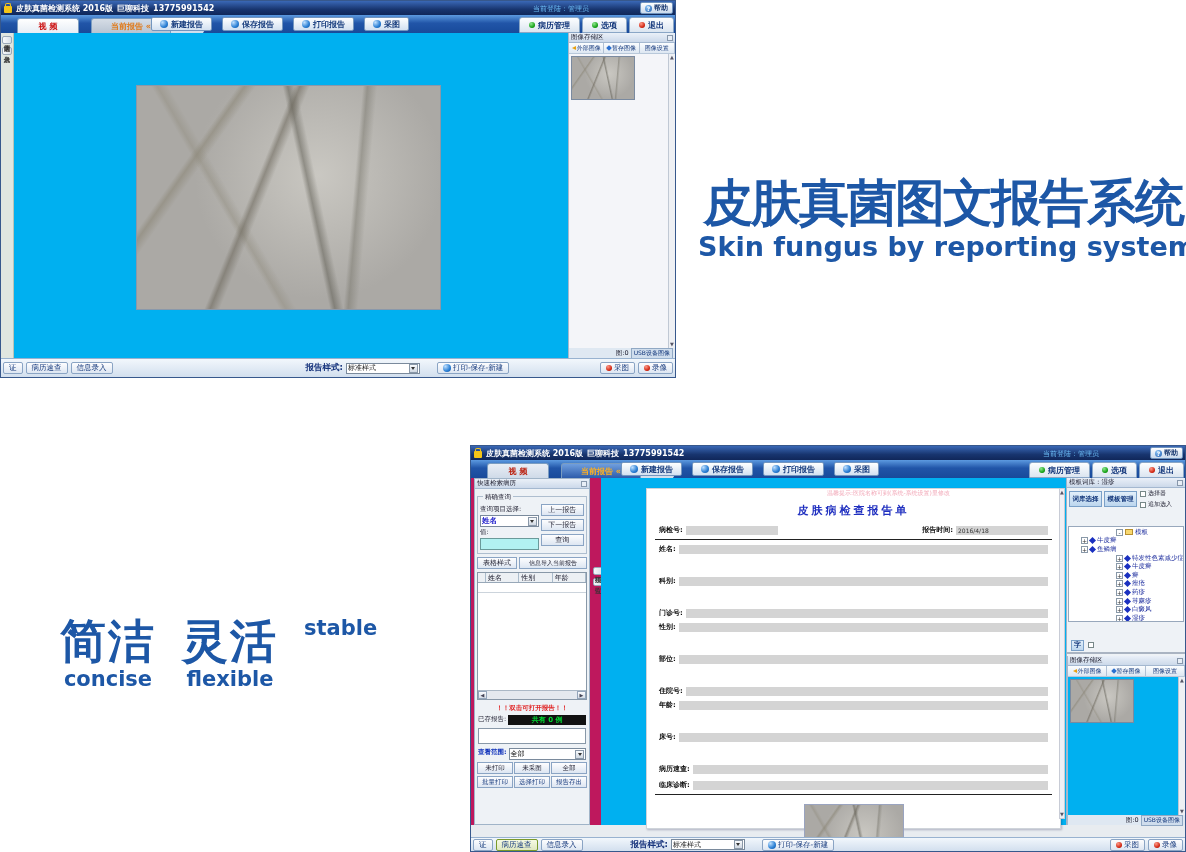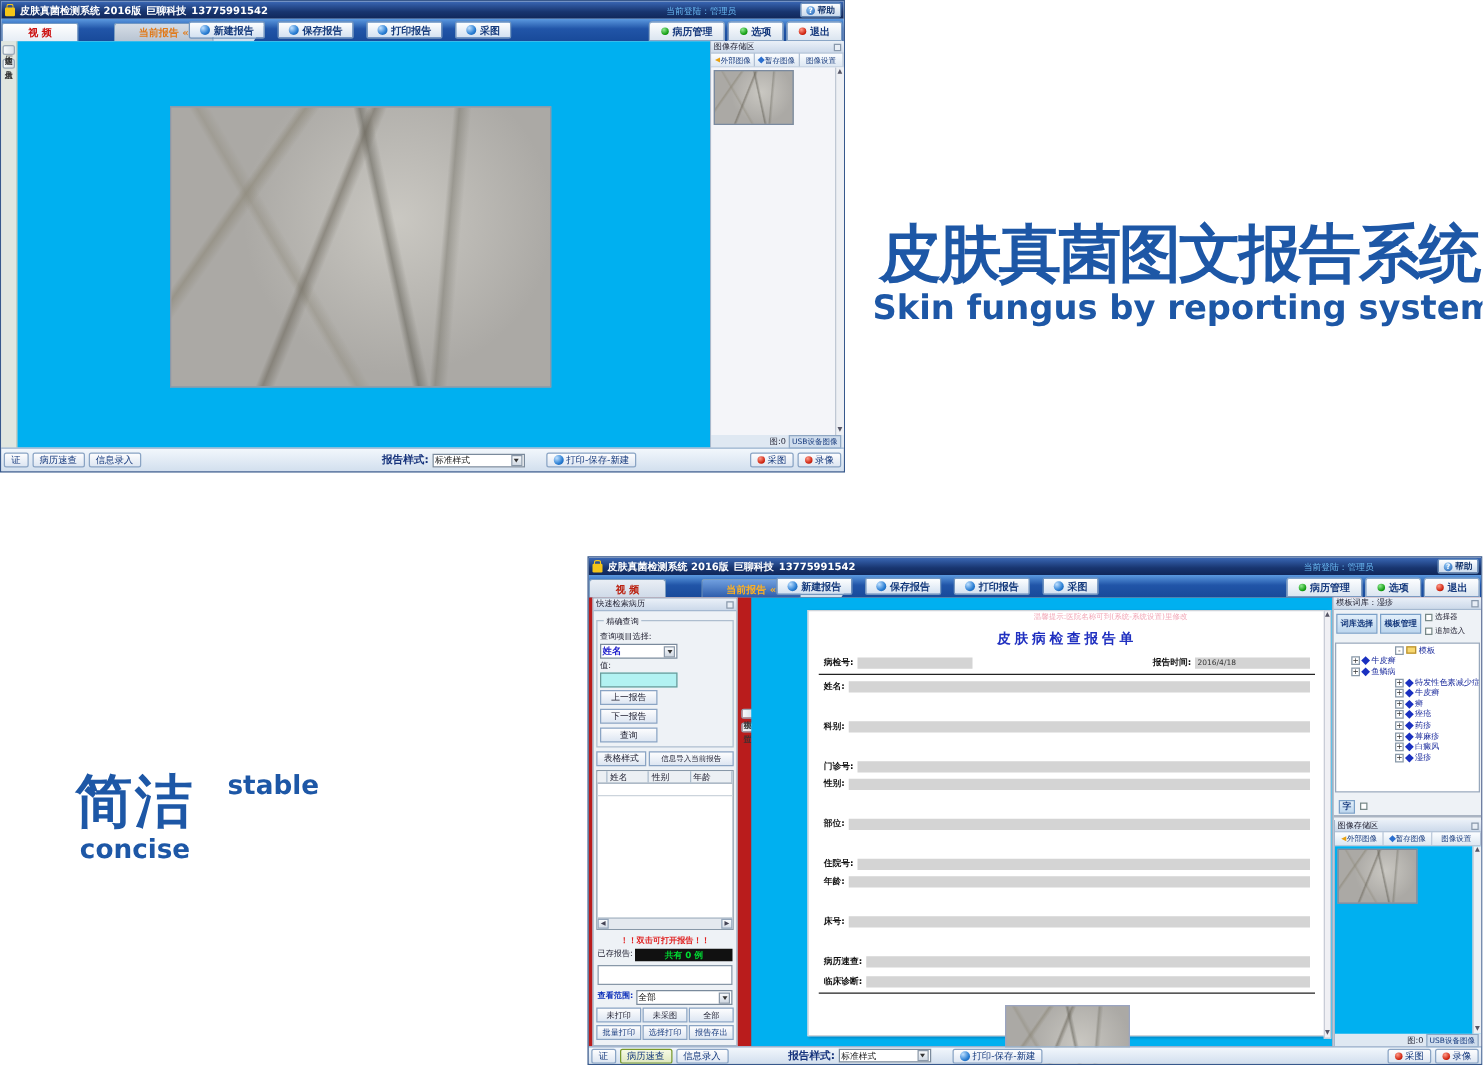--- a/index.html
+++ b/index.html
@@ -23,21 +23,21 @@
   font-size:7px; color:#16366e; font-weight:bold; }
 .help-icon { width:7px; height:7px; border-radius:50%; background:radial-gradient(circle at 35% 30%,#8fc7f7,#1c5bb0);
   color:#fff; font-size:6px; line-height:7px; text-align:center; }
 .help-icon::before { content:"?"; }
 
 .tabband { height:18px; background:linear-gradient(180deg,#5c9ae0,#2155a8 45%,#184a9a); position:relative; }
 .wedge { position:absolute; left:172px; bottom:0; width:34px; height:13px;
   background:linear-gradient(#f2f6fb,#cfdded); transform:skewX(-32deg); }
 .doc-tab { position:absolute; top:3px; height:15px; border:1px solid #7a9cc0; border-bottom:none;
   border-radius:3px 3px 0 0; font-size:8px; font-weight:bold; display:flex; align-items:center; justify-content:center; }
-.tab-video { left:0; width:62px; }
+.tab-video { left:16px; width:62px; }
 .tab-current { left:90px; width:80px; }
 #win1 .tab-video { background:linear-gradient(#ffffff,#e6edf5); color:#cc1111; }
 #win1 .tab-current { background:linear-gradient(#d6dde6,#b8c4d2); color:#e07a1a; }
 #win2 .tab-video { background:linear-gradient(#e9eef5,#cfdae8); color:#bb2211; }
 #win2 .tab-current { background:linear-gradient(#6f9ede,#2d5cab); color:#ffb020; }
 
 .band-toolbar { position:absolute; left:150px; top:2px; display:flex; gap:10px; }
 .tool-btn { height:14px; padding:0 8px; display:flex; align-items:center; gap:3px;
   background:linear-gradient(#feffff,#d3e1f1); border:1px solid #7396bf; border-radius:2px;
   font-size:8px; font-weight:bold; color:#143a7c; white-space:nowrap; }
@@ -46,21 +46,21 @@
 .band-nav { position:absolute; right:1px; top:2px; display:flex; gap:2px; }
 .nav-btn { height:16px; padding:0 9px; display:flex; align-items:center; gap:3px;
   background:linear-gradient(#fdfeff,#dbe5f0); border:1px solid #8aa6c6; border-radius:3px 3px 0 0;
   font-size:8px; font-weight:bold; color:#14387c; white-space:nowrap; }
 .dot-icon { width:6px; height:6px; border-radius:50%; flex:0 0 auto; }
 .dot-green { background:radial-gradient(circle at 35% 30%,#8fe88f,#0c9a0c 70%,#064d06); }
 .dot-red { background:radial-gradient(circle at 35% 30%,#ff9a88,#cc1c08 70%,#6e0e04); }
 
 .content { position:absolute; left:0; right:0; }
 #win1 .content { top:32px; bottom:19px; background:#e4eae6; }
-#win2 .content { top:32px; bottom:14px; background:#b91c1c; }
+#win2 .content { top:32px; bottom:26px; background:#be185d; }
 
 
 .micro { background-color:#aba9a5; background-image:
   linear-gradient(112deg, rgba(0,0,0,0) 40%, rgba(105,100,88,.55) 41.5%, rgba(0,0,0,0) 44%),
   linear-gradient(78deg, rgba(0,0,0,0) 55%, rgba(90,88,78,.5) 56.5%, rgba(0,0,0,0) 59%),
   linear-gradient(125deg, rgba(0,0,0,0) 22%, rgba(140,135,120,.6) 23.5%, rgba(0,0,0,0) 26%),
   linear-gradient(95deg, rgba(0,0,0,0) 70%, rgba(120,118,108,.5) 71.5%, rgba(0,0,0,0) 74.5%),
   linear-gradient(60deg, rgba(0,0,0,0) 33%, rgba(150,146,134,.55) 34.5%, rgba(0,0,0,0) 37%),
   radial-gradient(circle at 60% 40%, rgba(205,203,197,.9), rgba(0,0,0,0) 55%); }
 
@@ -105,21 +105,21 @@
   align-items:center; justify-content:space-between; padding:0 1px; font-size:7px; color:#222; }
 .dd-btn { width:9px; height:9px; background:linear-gradient(#f8fafc,#d0d8e2); border:1px solid #8a98a8;
   display:inline-flex; align-items:center; justify-content:center; flex:0 0 auto; }
 .chevron-down-icon { width:0; height:0; border-left:2.5px solid transparent; border-right:2.5px solid transparent; border-top:3px solid #333; }
 .bb-cap { margin-left:auto; }
 
 
 .sidebar { position:absolute; left:3px; top:0; bottom:0; width:116px; background:#eef2f6; border:1px solid #a0b4c8; font-size:7px; }
 .groupbox { margin:7px 2px 3px; border:1px solid #aebecf; position:relative; padding:7px 2px 3px; }
 .gb-title { position:absolute; top:-4px; left:5px; background:#eef2f6; padding:0 2px; font-size:6.5px; color:#223; }
-.gb-row { display:flex; gap:2px;flex-direction:column; }
+.gb-row { display:flex; gap:2px; }
 .gb-left { width:62px; }
 .gb-right { width:46px; display:flex; flex-direction:column; gap:3px; }
 .lbl { font-size:6.5px; color:#223; margin:1px 0; white-space:nowrap; }
 .combo { height:12px; background:#fff; border:1px solid #7a8a9c; display:flex; align-items:center;
   justify-content:space-between; padding:0 1px; }
 .combo-val { font-size:7.5px; font-weight:bold; color:#2222cc; }
 .cyan-input { height:12px; background:#b2f2f2; border:1px solid #6a9a9a; }
 .side-btn { height:12px; background:linear-gradient(#fdfdfe,#dde6f2); border:1px solid #8aa4c4;
   font-size:7px; color:#223; display:flex; align-items:center; justify-content:center; white-space:nowrap; }
 .row2 { display:flex; gap:2px; margin:3px 2px; }
@@ -171,21 +171,21 @@
 
 .rpanel { position:absolute; right:0; top:0; bottom:0; width:119px; display:flex; flex-direction:column;
   background:#eef2f6; border-left:1px solid #a0b4c8; }
 .tpl-panel { height:176px; flex:0 0 auto; display:flex; flex-direction:column; border-bottom:2px solid #aab4c2; }
 .tpl-btnrow { height:22px; flex:0 0 auto; display:flex; align-items:center; gap:2px; padding:1px 2px; }
 .tpl-btn { width:33px; height:16px; background:linear-gradient(#e2effa,#bcd6ee); border:1px solid #7aa0c8;
   font-size:6.5px; font-weight:bold; color:#14387c; display:flex; align-items:center; justify-content:center; white-space:nowrap; }
 .chk-col { display:flex; flex-direction:column; gap:2px; margin-left:1px; }
 .chk-line { display:flex; align-items:center; gap:2px; font-size:6px; color:#223; white-space:nowrap; }
 .cb-icon { width:6px; height:6px; border:1px solid #788; background:#fff; flex:0 0 auto; }
-.tree { flex:1; background:#fff; border:1px solid #98a8bc; margin:4px 1px; overflow:hidden;
+.tree { flex:1; background:#fff; border:1px solid #98a8bc; margin:16px 1px; overflow:hidden;
   font-size:6.5px; color:#1a2a9c; padding:1px 0 0 2px; }
 .tree-row { display:flex; align-items:center; gap:2px; height:8.6px; white-space:nowrap;padding-left:45px; }
 .tree-row.ind { padding-left:10px; }
 .expand-icon { width:7px; height:7px; border:1px solid #8898a8; background:#fff; font-size:6px; line-height:5px;
   text-align:center; color:#333; flex:0 0 auto; }
 .expand-icon::before { content:"+"; }
 .expand-icon.open::before { content:"-"; }
 .folder-icon { width:8px; height:6px; background:#f8d870; border:1px solid #b89030; flex:0 0 auto; }
 .node-icon { width:5px; height:5px; background:#1a30c0; transform:rotate(45deg); flex:0 0 auto; }
 .tpl-foot { height:14px; flex:0 0 auto; display:flex; align-items:center; gap:4px; padding:0 4px; }
@@ -324,20 +324,24 @@
   <div class="hero-cn">皮肤真菌图文报告系统</div>
   <div class="hero-en">Skin fungus by reporting systemem</div>
 </div>
 
 <div id="slogan">
   <div class="slog-col">
     <span class="slog-cn">简洁</span>
     <span class="slog-en">concise</span>
   </div>
   <div class="slog-col">
+    <span class="slog-cn">灵活</span>
+    <span class="slog-en">flexible</span>
+  </div>
+  <div class="slog-col">
     <span class="slog-en">stable</span>
   </div>
 </div>
 
 <div class="win" id="win2">
   <div class="titlebar">
     <span class="lock-icon"></span>
     <span class="tb-text">皮肤真菌检测系统 2016版</span>
     <span class="tb-text">巨聊科技</span>
     <span class="tb-text">13775991542</span>

